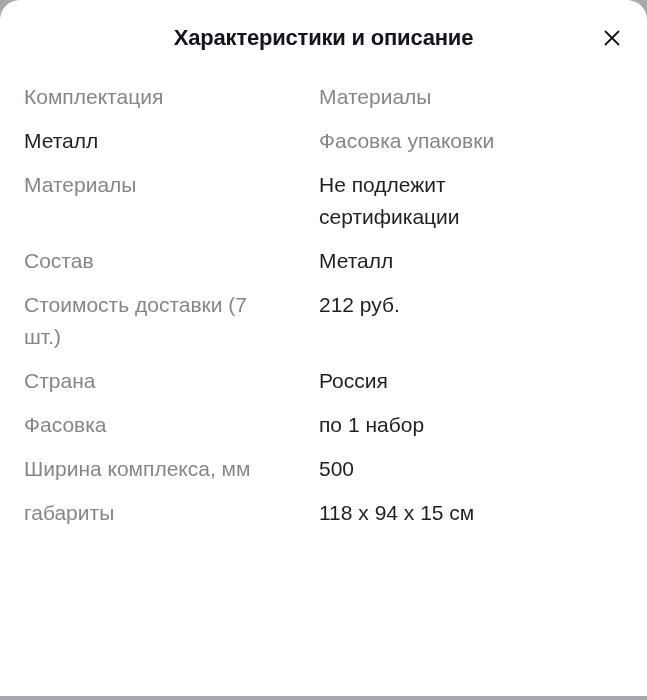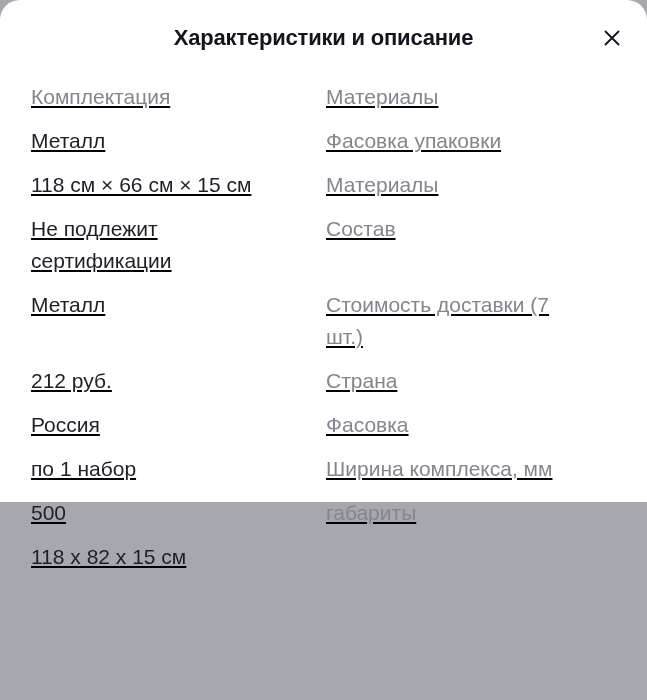--- a/index.html
+++ b/index.html
@@ -8,21 +8,21 @@
     width: 647px;
     height: 700px;
     background: #a7a7ae;
     font-family: "Liberation Sans", sans-serif;
     overflow: hidden;
   }
   .sheet {
     position: absolute;
     left: 0; top: 0;
     width: 647px;
-    height: 502px;
+    height: 696px;
     background: #ffffff;
     border-radius: 20px 20px 0 0;
     box-sizing: border-box;
   }
   .modal-header {
     position: relative;
     height: 81px;
     box-sizing: border-box;
     padding-top: 25px;
     display: flex;
@@ -50,23 +50,22 @@
     align-items: center;
     justify-content: center;
   }
   .close-btn svg {
     display: block;
   }
   .specs-list {
     display: grid;
     grid-template-columns: 295px 1fr;
     row-gap: 12px;
-    padding: 0 32px 0 31px;
+    padding: 0 32px 0 24px;
     box-sizing: border-box;
-    text-decoration: underline;
   }
   .spec-label, .spec-value {
     font-size: 21px;
     line-height: 32px;
     white-space: pre-line;
     margin: 0;
   }
   .spec-label {
     color: #85858f;
     padding-right: 20px;
@@ -93,21 +92,20 @@
   </div>
 
   <div class="specs-list">
 
     <div class="spec-label">Комплектация</div>
 
     <div class="spec-label">Материалы</div>
     <div class="spec-value">Металл</div>
 
     <div class="spec-label">Фасовка упаковки</div>
-    <div class="spec-value">118 см × 66 см × 15 см</div>
 
     <div class="spec-label">Материалы</div>
     <div class="spec-value">Не подлежит
 сертификации</div>
 
     <div class="spec-label">Состав</div>
     <div class="spec-value">Металл</div>
 
     <div class="spec-label">Стоимость доставки (7
 шт.)</div>
@@ -116,16 +114,16 @@
     <div class="spec-label">Страна</div>
     <div class="spec-value">Россия</div>
 
     <div class="spec-label">Фасовка</div>
     <div class="spec-value">по 1 набор</div>
 
     <div class="spec-label">Ширина комплекса, мм</div>
     <div class="spec-value">500</div>
 
     <div class="spec-label">габариты</div>
-    <div class="spec-value">118 x 82 x 15 см</div>
+    <div class="spec-value">118 x 94 x 15 см</div>
 
   </div>
 </div>
 
 </body></html>

